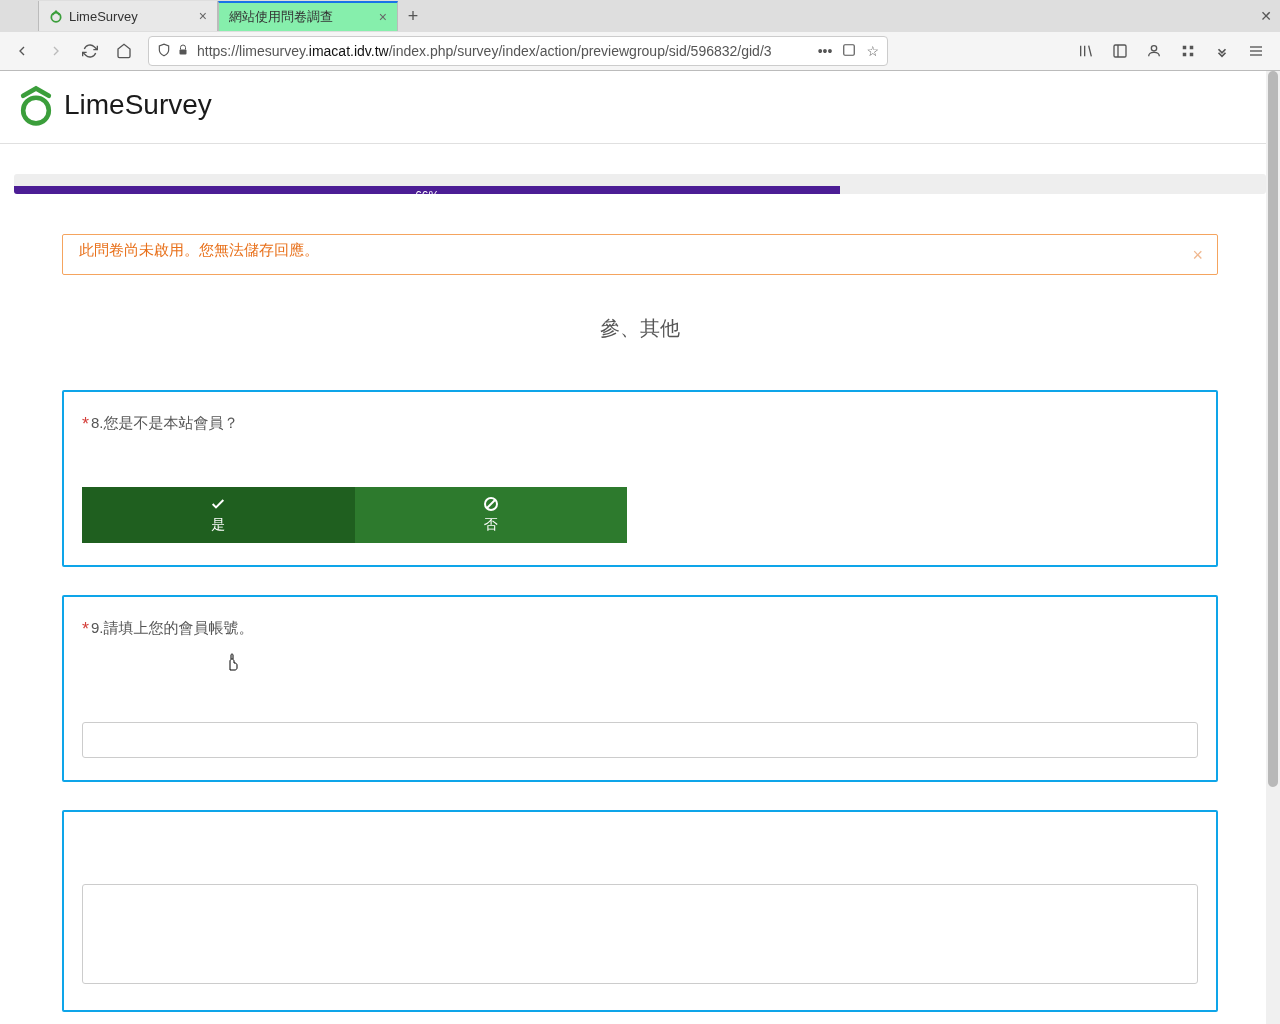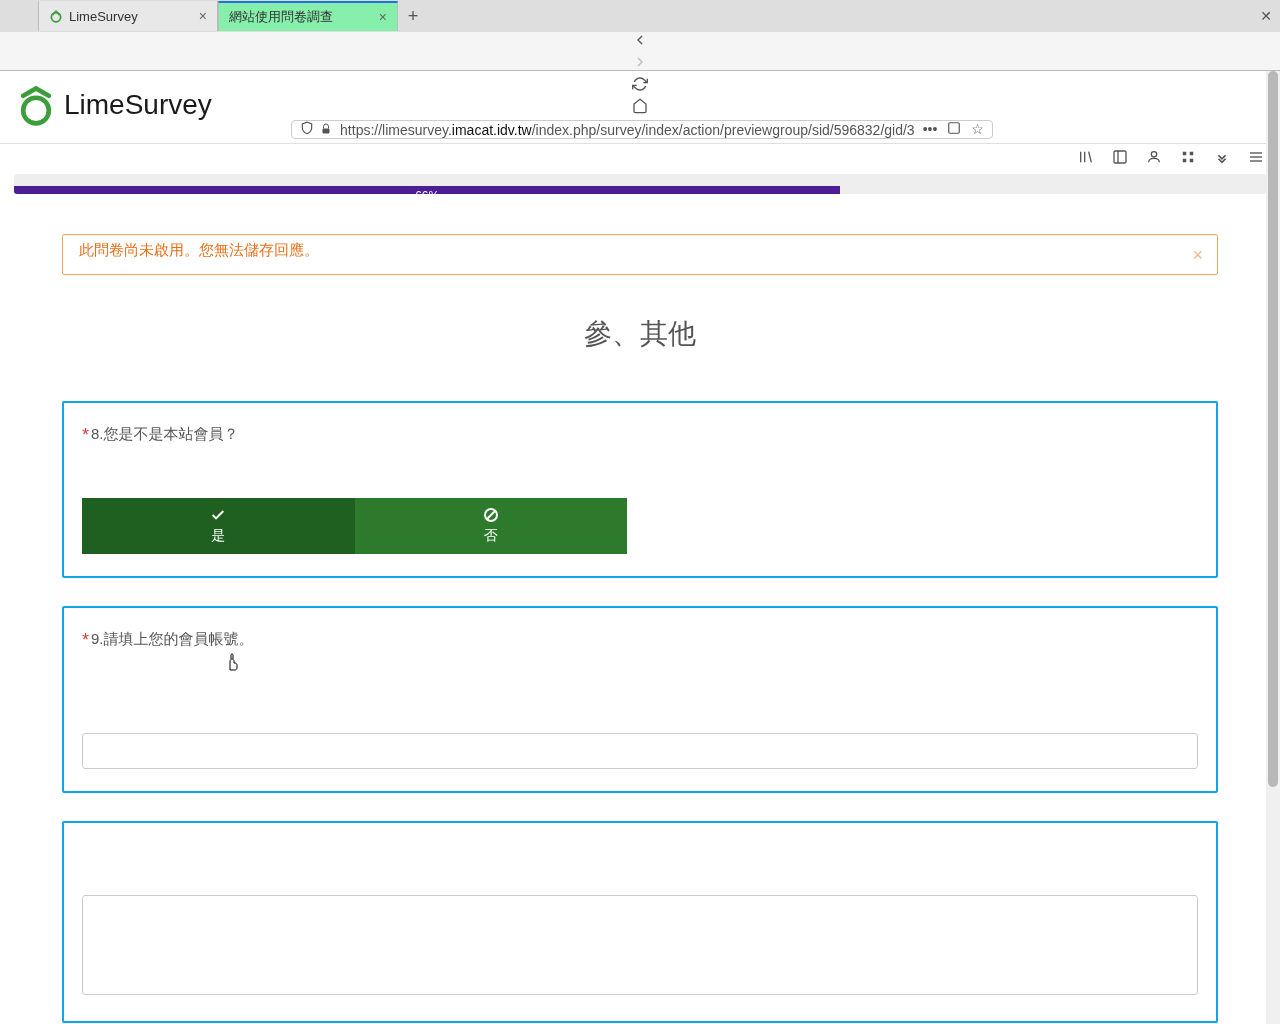--- a/index.html
+++ b/index.html
@@ -76,21 +76,20 @@
       font-size: 14px;
       cursor: pointer;
     }
     .nav-bar {
       display: flex;
       align-items: center;
       height: 38px;
       padding: 0 8px;
       gap: 6px;
       background: #f5f5f5;
-      flex-direction: column;
     }
     .nav-btn {
       width: 28px;
       height: 28px;
       display: flex;
       align-items: center;
       justify-content: center;
       color: #555;
       cursor: pointer;
       border-radius: 4px;
@@ -190,21 +189,21 @@
     .alert-close {
       position: absolute;
       right: 14px;
       top: 10px;
       color: #f0b890;
       cursor: pointer;
       font-size: 18px;
     }
     .section-title {
       text-align: center;
-      font-size: 28px;
+      font-size: 20px;
       color: #555;
       font-weight: 400;
       margin-bottom: 48px;
     }
     .question-block {
       border: 2px solid #0ea5e9;
       border-radius: 2px;
       margin: 0 48px 28px;
       padding: 22px 18px;
     }

